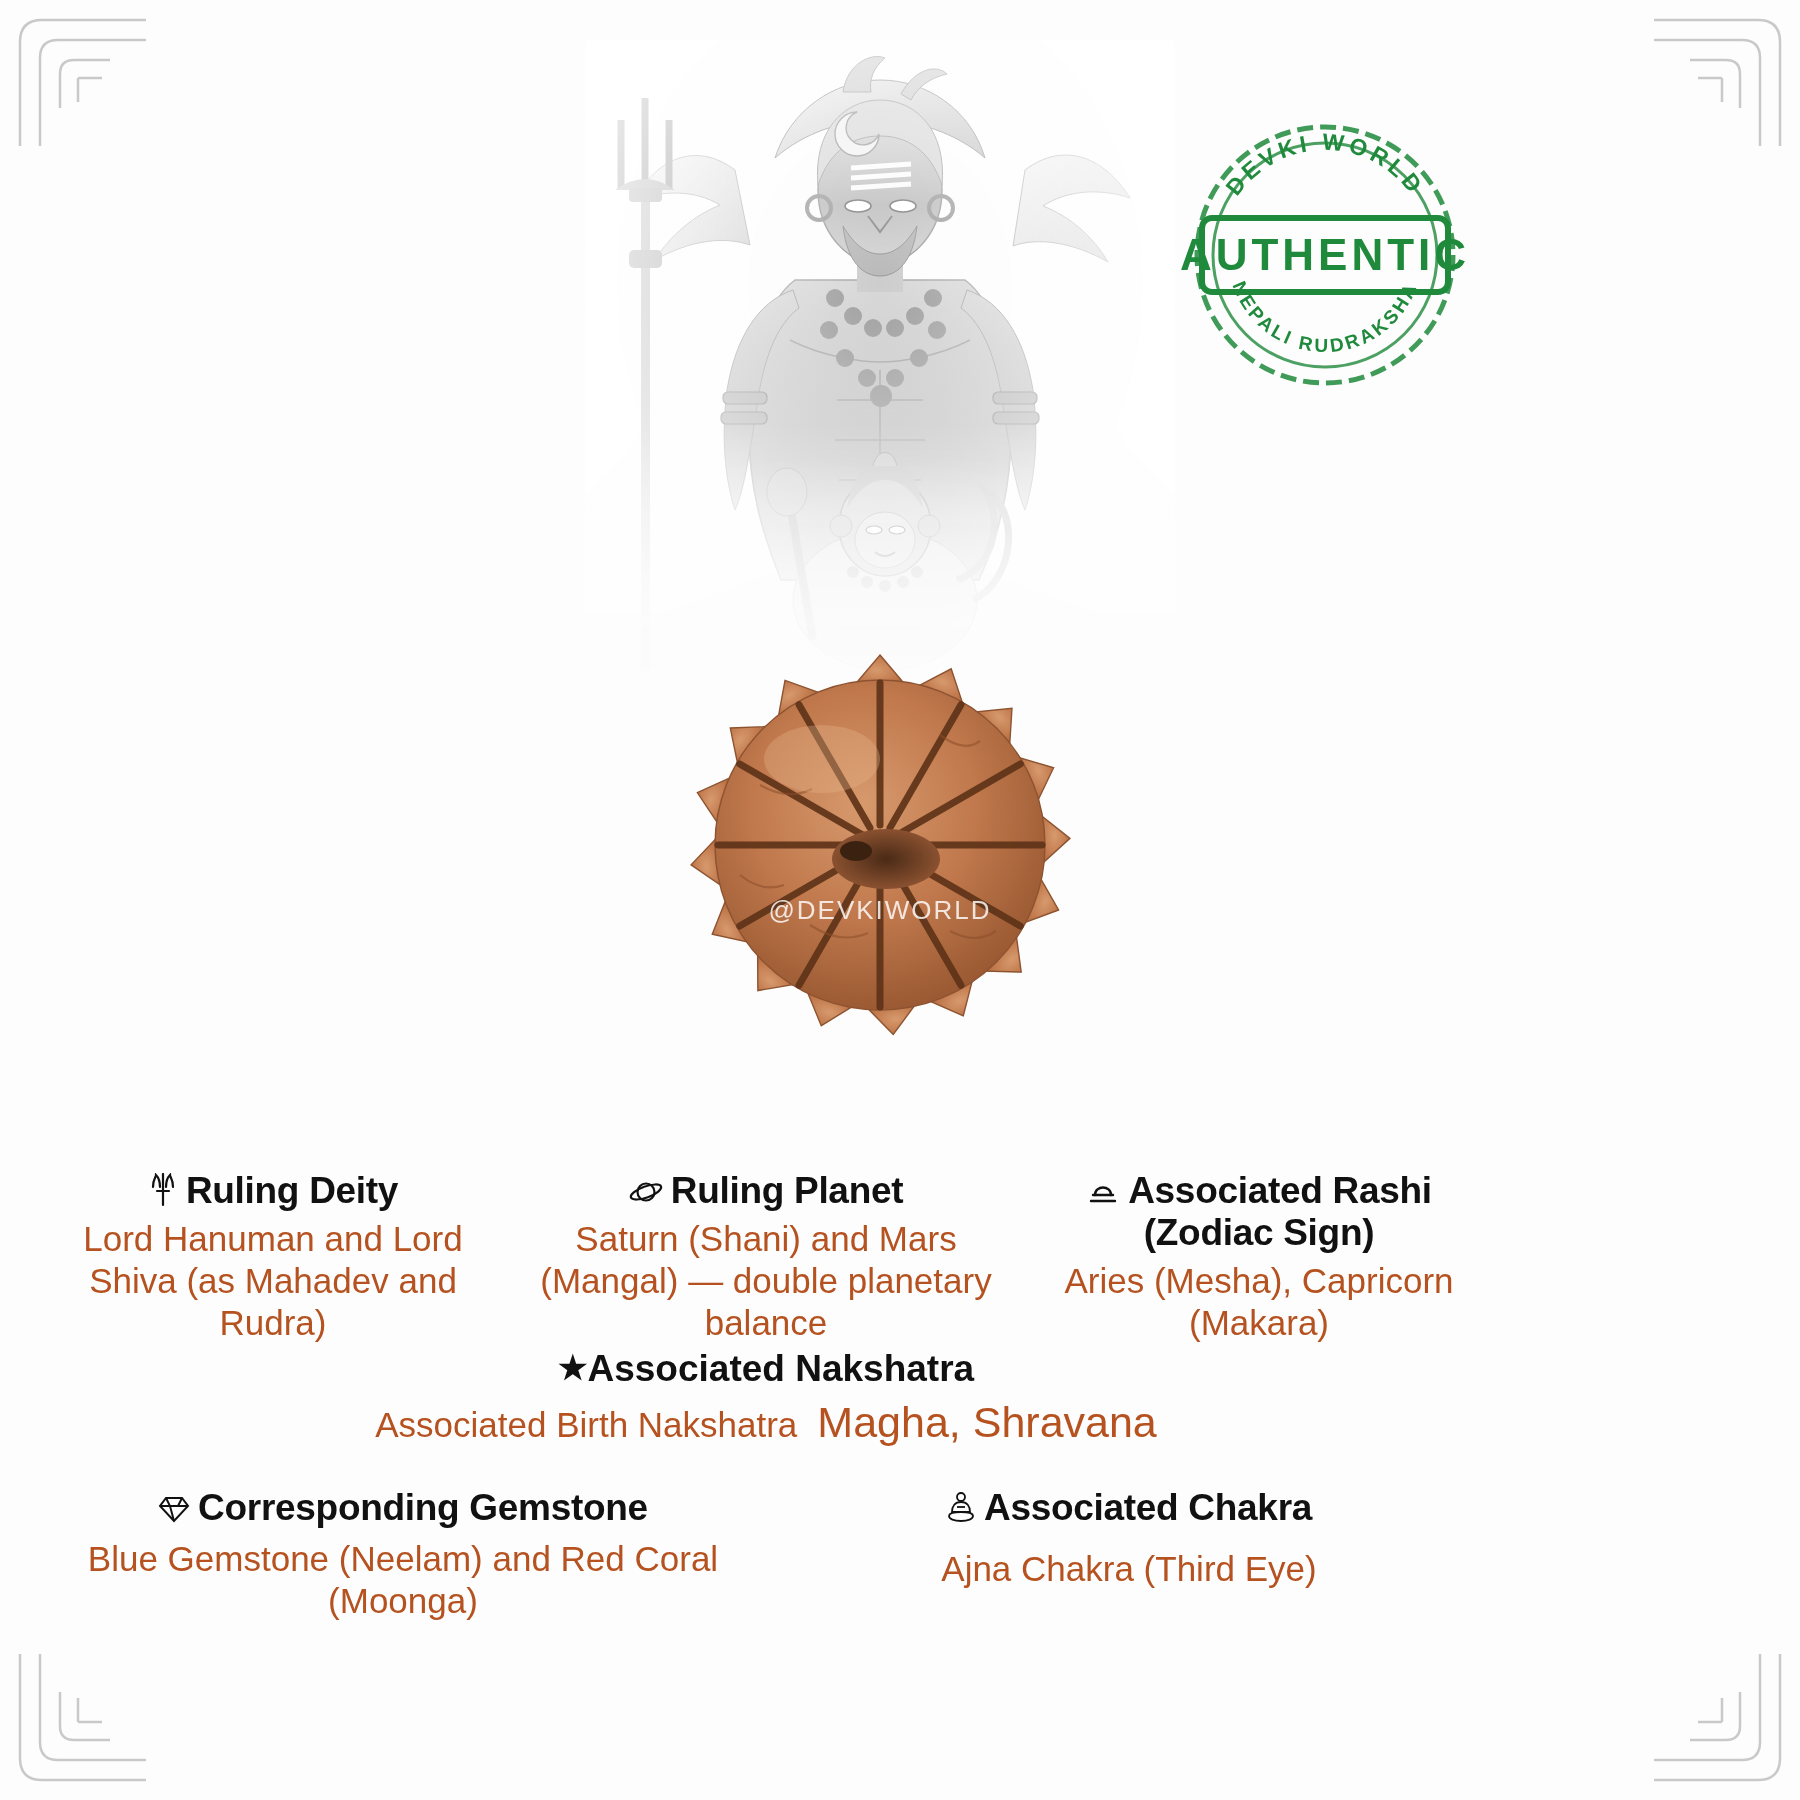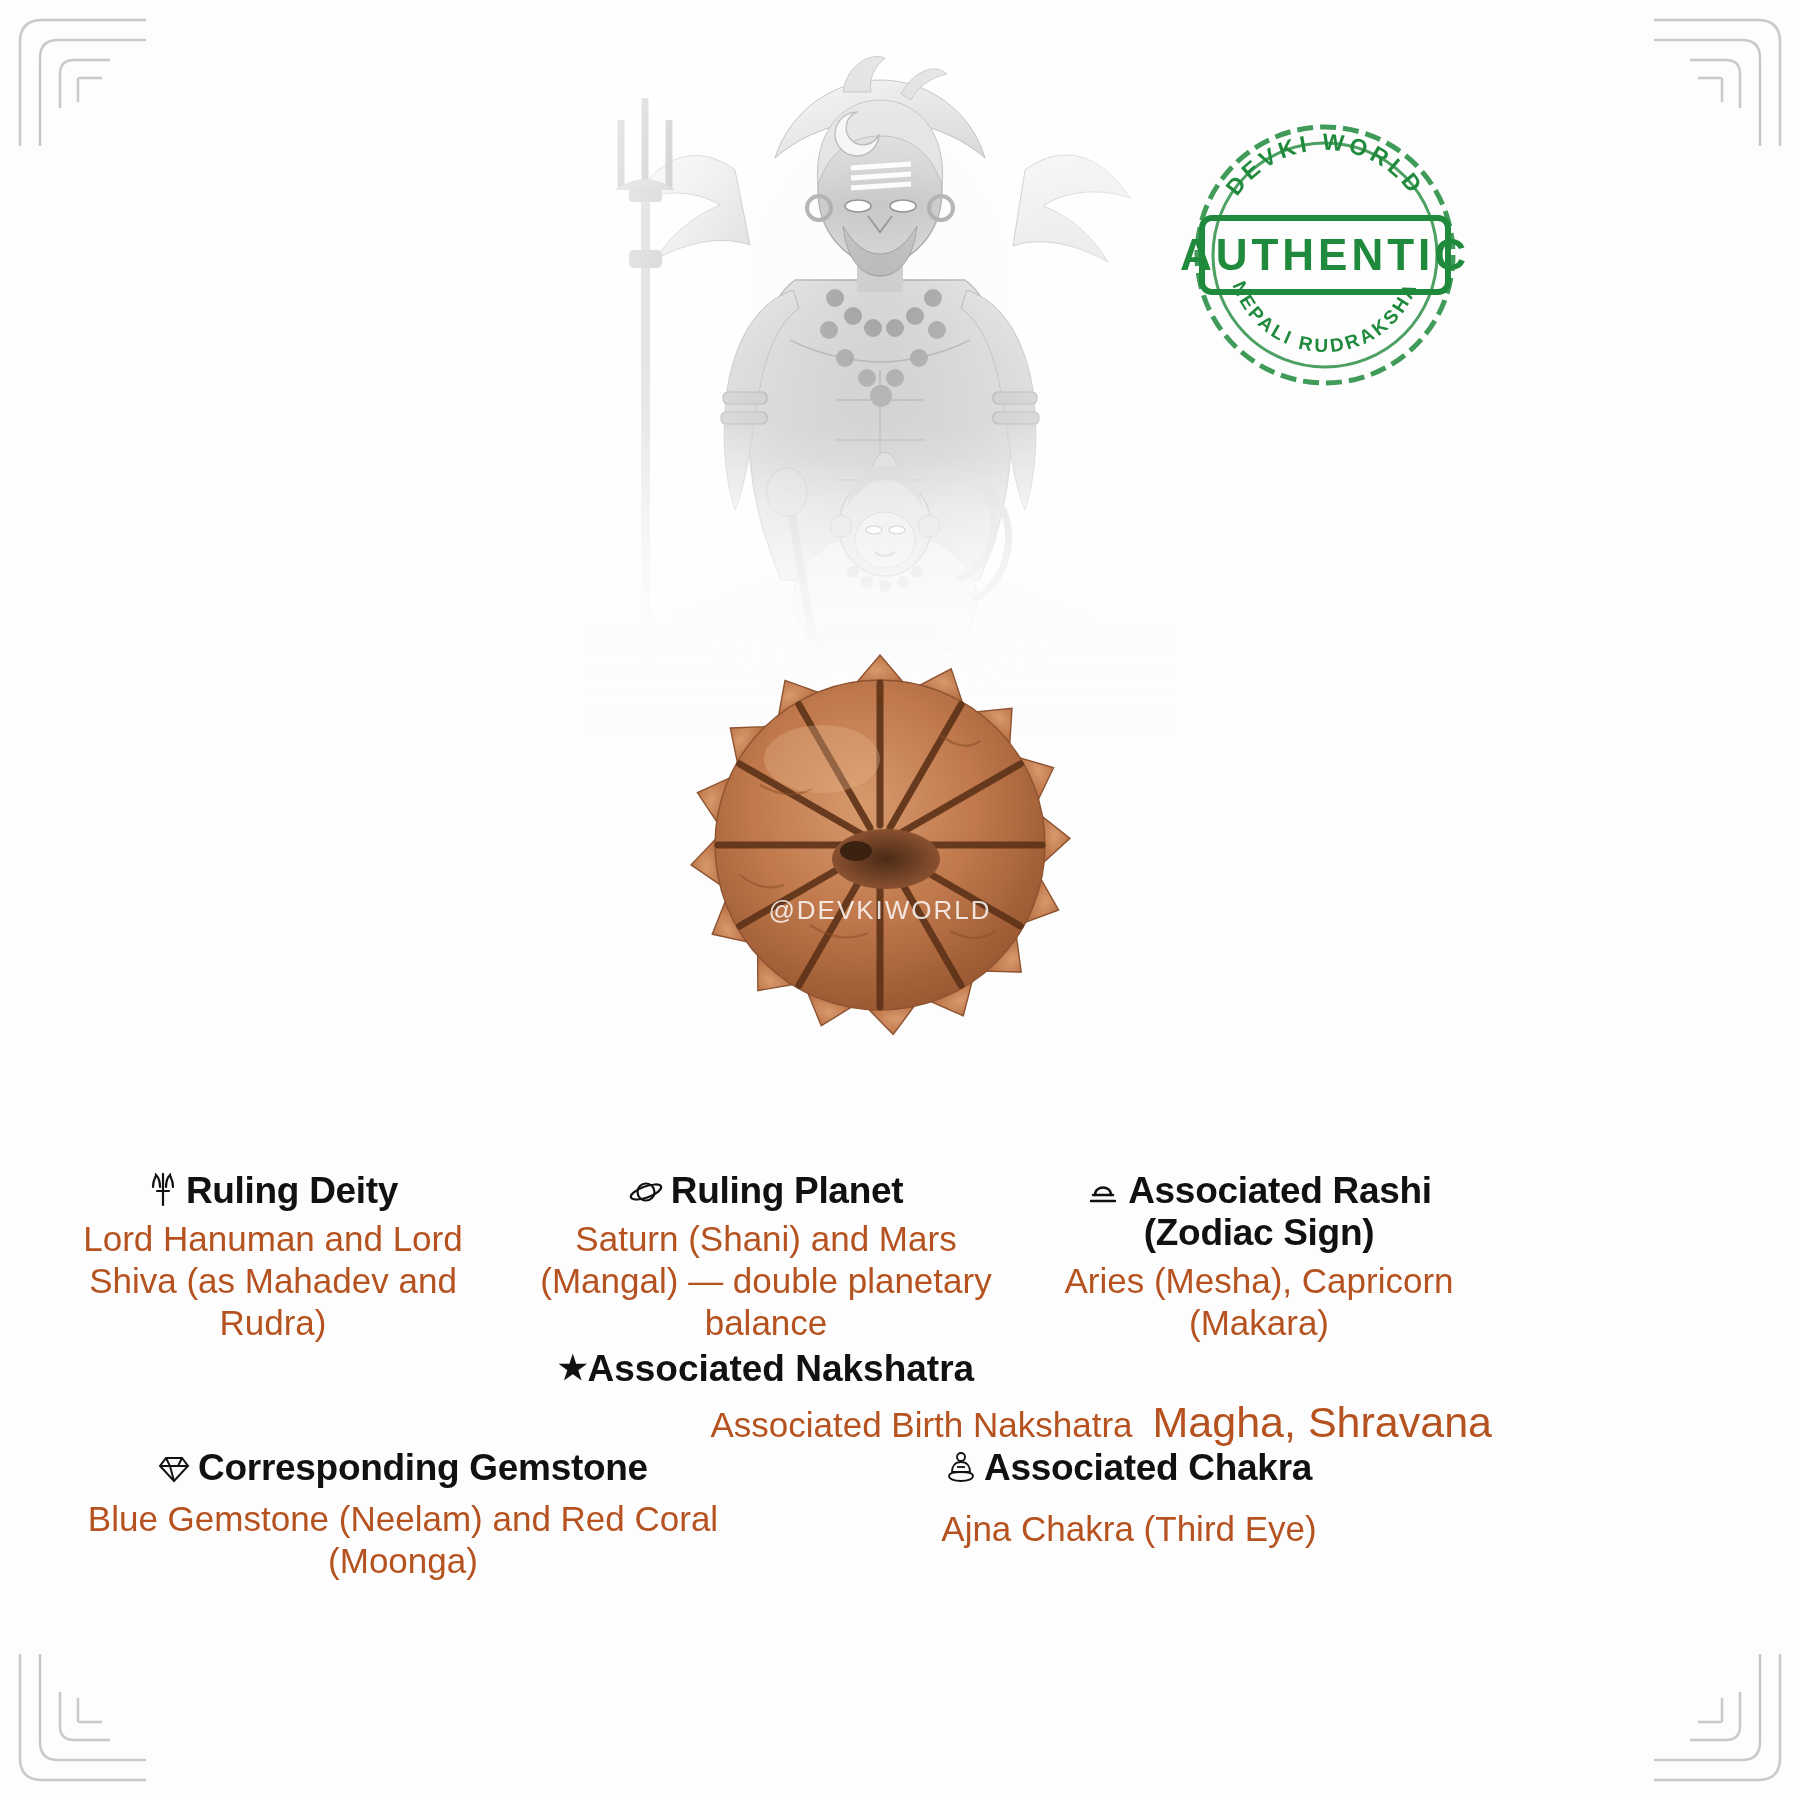--- a/index.html
+++ b/index.html
@@ -128,34 +128,34 @@
   }
   .nak-head {
     font-size: 37px;
     font-weight: bold;
     color: #111111;
     text-align: center;
     margin-top: 4px;
   }
   .nak-row {
     display: flex;
-    justify-content: flex-end;
+    justify-content: center;
     align-items: baseline;
     gap: 20px;
     margin-top: 8px;
   }
   .nak-label {
     font-size: 35px;
     color: #b5521f;
   }
   .nak-val {
     font-size: 43px;
     color: #b5521f;
   }
-  .row2 { }
+  .row2 { margin-top: 40px; }
   .row2 .val { margin-top: 8px; }
   .cell-chakra .val { margin-top: 18px; }
   .star-ico { font-size: 33px; vertical-align: 2px; }
 </style>
 </head>
 <body>
 
 <div id="page">
 
   <div class="corner corner-tl">

